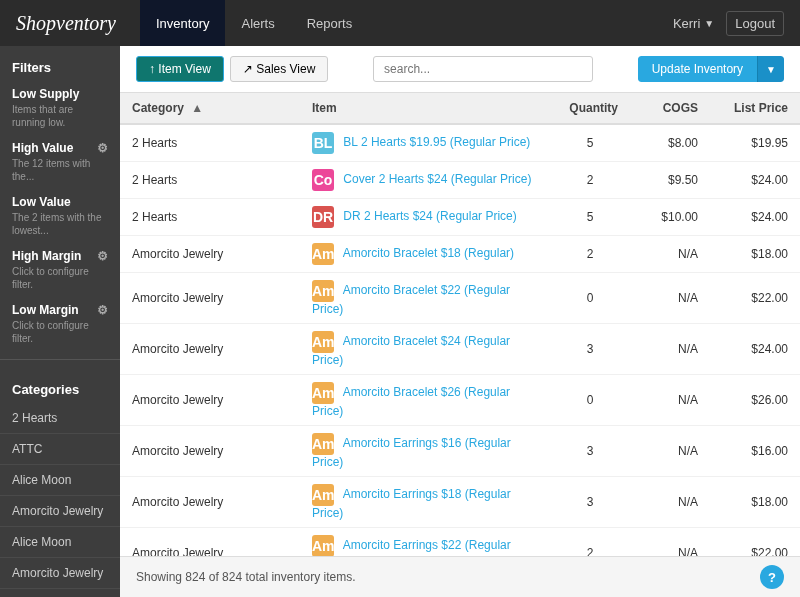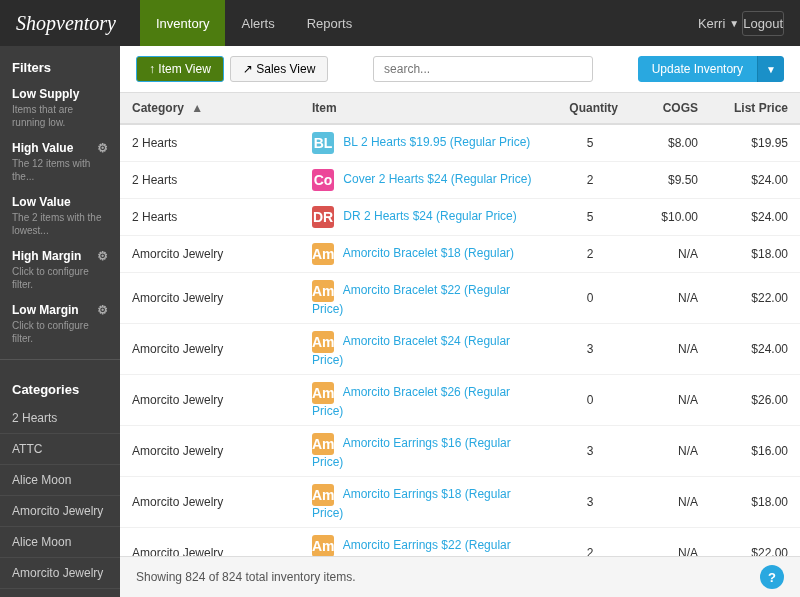--- a/index.html
+++ b/index.html
@@ -30,43 +30,43 @@
       color: #ccc;
       padding: 0 16px;
       height: 46px;
       display: flex;
       align-items: center;
       cursor: pointer;
       font-size: 13px;
       text-decoration: none;
     }
     .nav-link.active {
-      background: #4d7c0f;
+      background: #0f172a;
       color: #fff;
     }
     .navbar-right {
       display: flex;
       align-items: center;
-      gap: 3px;
+      gap: 12px;
       margin-left: auto;
     }
     .nav-user {
       color: #ccc;
       font-size: 13px;
       display: flex;
       align-items: center;
       gap: 4px;
       cursor: pointer;
     }
     .nav-user .caret { font-size: 10px; }
     .nav-logout {
       color: #ccc;
       font-size: 13px;
       cursor: pointer;
-      padding: 4px 0;
+      padding: 4px 8px;
       border: 1px solid #555;
       border-radius: 3px;
     }
 
     
     .layout { display: flex; height: calc(100vh - 46px); overflow: hidden; }
 
     
     .sidebar {
       width: 120px;
@@ -136,21 +136,21 @@
       border: 1px solid #ccc;
       border-radius: 3px;
       background: #f5f5f5;
       font-size: 12px;
       cursor: pointer;
       display: flex;
       align-items: center;
       gap: 4px;
     }
     .btn-view.active {
-      background: #4d7c0f;
+      background: #0f766e;
       color: #fff;
       border-color: #29a8e0;
     }
     .search-input {
       border: 1px solid #ccc;
       border-radius: 3px;
       padding: 5px 10px;
       font-size: 12px;
       width: 220px;
       outline: none;

